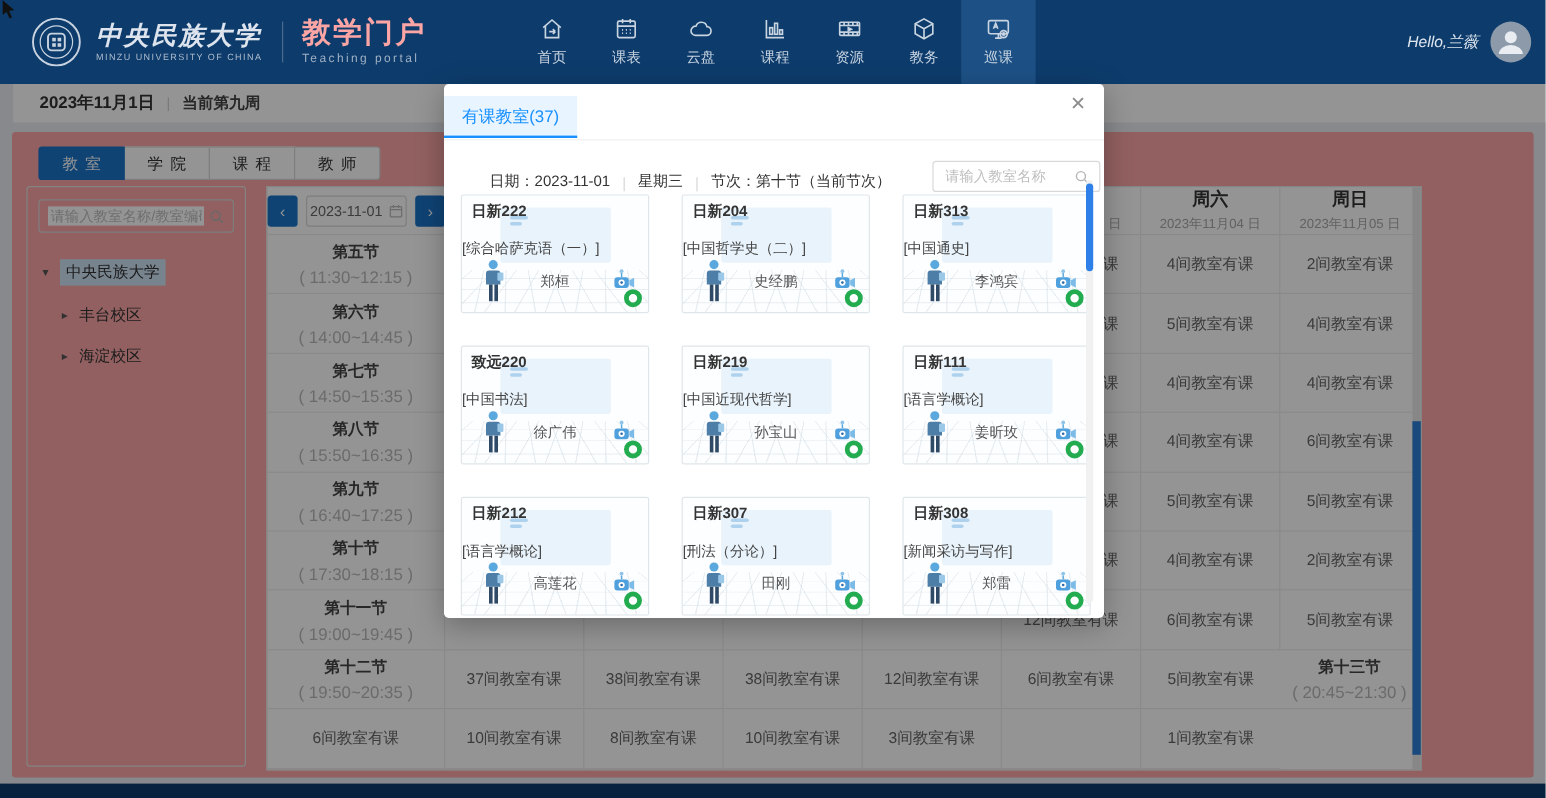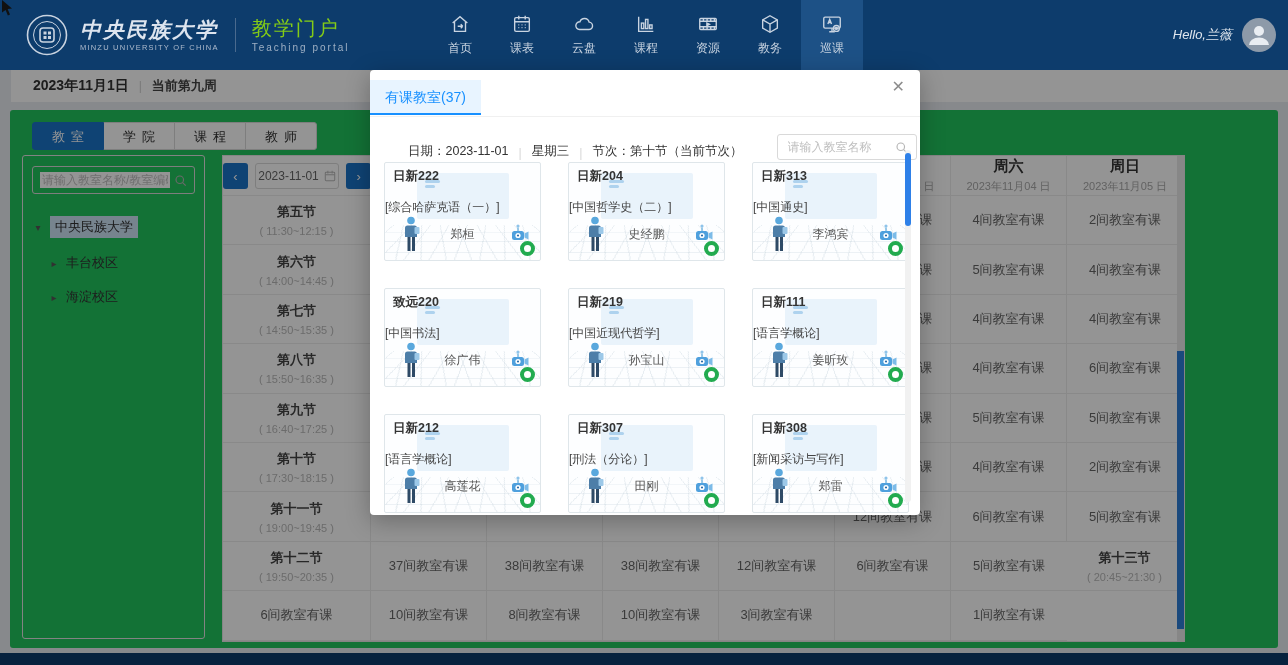--- a/index.html
+++ b/index.html
@@ -9,41 +9,41 @@
   
   .navbar{position:absolute;top:0;left:0;right:0;height:70px;background:var(--navy,#0d3c6c);z-index:60;}
   .logo-area{position:absolute;left:26px;top:0;height:70px;display:flex;align-items:center;gap:12px;}
   .logo-svg{width:42px;height:42px;}
   .uni-text{display:flex;flex-direction:column;line-height:1.1;}
   .uni-cn{font-family:"DejaVu Serif","Liberation Serif",serif;font-style:italic;font-weight:bold;
           font-size:21px;color:#dde4ee;letter-spacing:2px;}
   .uni-en{font-size:7.5px;color:#aebbcd;letter-spacing:1.2px;margin-top:3px;}
   .logo-divider{width:1px;height:34px;background:#4a6a8e;margin:0 4px;}
   .portal-text{display:flex;flex-direction:column;line-height:1.1;}
-  .portal-cn{font-size:20px;font-weight:normal;color:#84cc16;letter-spacing:2px;}
+  .portal-cn{font-size:24px;font-weight:bold;color:#fca5a5;letter-spacing:2px;}
   .portal-en{font-size:10px;color:#9fb0c4;letter-spacing:2px;margin-top:3px;}
   .nav-menu{position:absolute;left:429px;top:0;height:70px;display:flex;}
   .nav-item{width:62px;height:70px;display:flex;flex-direction:column;align-items:center;
             justify-content:center;gap:5px;color:#c9d4e1;cursor:pointer;}
   .nav-item.active{background:#1d5186;}
   .nav-icon{width:22px;height:22px;color:#c9d4e1;}
   .nav-icon svg{width:22px;height:22px;display:block;}
   .nav-label{font-size:12px;}
   .user-area{position:absolute;right:12px;top:0;height:70px;display:flex;align-items:center;gap:10px;}
   .greeting{font-size:13px;color:#dfe6ee;font-style:italic;}
   .avatar{width:34px;height:34px;border-radius:50%;background:#8d9aa9;overflow:hidden;
           display:flex;align-items:center;justify-content:center;cursor:pointer;}
   
   .subheader{position:absolute;top:70px;left:11px;right:0;height:32px;background:#fff;
              display:flex;align-items:center;padding-left:22px;gap:10px;z-index:5;}
   .sub-date{font-size:14px;font-weight:bold;color:#333;}
   .sub-sep{color:#d0d0d0;font-size:12px;}
   .sub-week{font-size:13px;color:#444;font-weight:bold;}
   
-  .main-panel{position:absolute;top:110px;left:10px;width:1268px;height:538px;background:#22c55e;
+  .main-panel{position:absolute;top:110px;left:10px;width:1268px;height:538px;background:#fca5a5;
               border-radius:3px;z-index:5;}
   .filter-tabs{position:absolute;top:12px;left:22px;display:flex;}
   .ftab{min-width:72px;height:28px;line-height:28px;text-align:center;font-size:13px;color:#333;
         background:#fff;border:1px solid #d9d9d9;margin-left:-1px;letter-spacing:6px;text-indent:6px;
         cursor:pointer;box-sizing:border-box;}
   .ftab:first-child{border-radius:3px 0 0 3px;margin-left:0;}
   .ftab:last-child{border-radius:0 3px 3px 0;}
   .ftab.active{background:var(--accent,#1a74c9);border-color:var(--accent,#1a74c9);color:#fff;position:relative;}
   
   .sidebar-card{position:absolute;top:45px;left:12px;width:183px;height:484px;
@@ -64,21 +64,21 @@
   .table-card{position:absolute;top:45px;left:212px;width:963px;height:487px;
               border:1px solid #e5e5e5;box-sizing:border-box;background:#fff;}
   .sched-grid{display:grid;grid-template-columns:148px repeat(7,116px);
               grid-template-rows:40px repeat(9,49.4px);width:960px;}
   .th,.cell{box-sizing:border-box;border-right:1px solid #ededed;border-bottom:1px solid #ededed;
             display:flex;flex-direction:column;align-items:center;justify-content:center;overflow:hidden;}
   .last-col{border-right:none;}
   .day-name{font-size:15px;font-weight:bold;color:#333;}
   .day-date{font-size:11px;color:#a9a9a9;margin-top:3px;}
   .slot-name{font-size:13px;font-weight:bold;color:#444;}
-  .slot-time{font-size:11px;color:#b9b9b9;margin-top:4px;}
+  .slot-time{font-size:14px;color:#b9b9b9;margin-top:4px;}
   .count-cell{font-size:13px;color:#666;cursor:pointer;}
   .datenav{position:absolute;left:0;top:0;width:148px;height:40px;display:flex;
            align-items:center;justify-content:center;gap:7px;}
   .dn-btn{width:26px;height:26px;background:var(--accent,#1a74c9);color:#fff;border-radius:3px;
           font-size:13px;display:flex;align-items:center;justify-content:center;cursor:pointer;}
   .dn-input{width:86px;height:24px;border:1px solid #d9d9d9;border-radius:3px;font-size:12px;
             color:#666;display:flex;align-items:center;justify-content:center;gap:5px;cursor:pointer;}
   .cal-glyph{width:12px;height:12px;color:#b9b9b9;}
   .cal-glyph svg{width:12px;height:12px;display:block;}
   .tbl-scroll{position:absolute;top:0;right:0;bottom:0;width:7px;background:#e9e9e9;}

